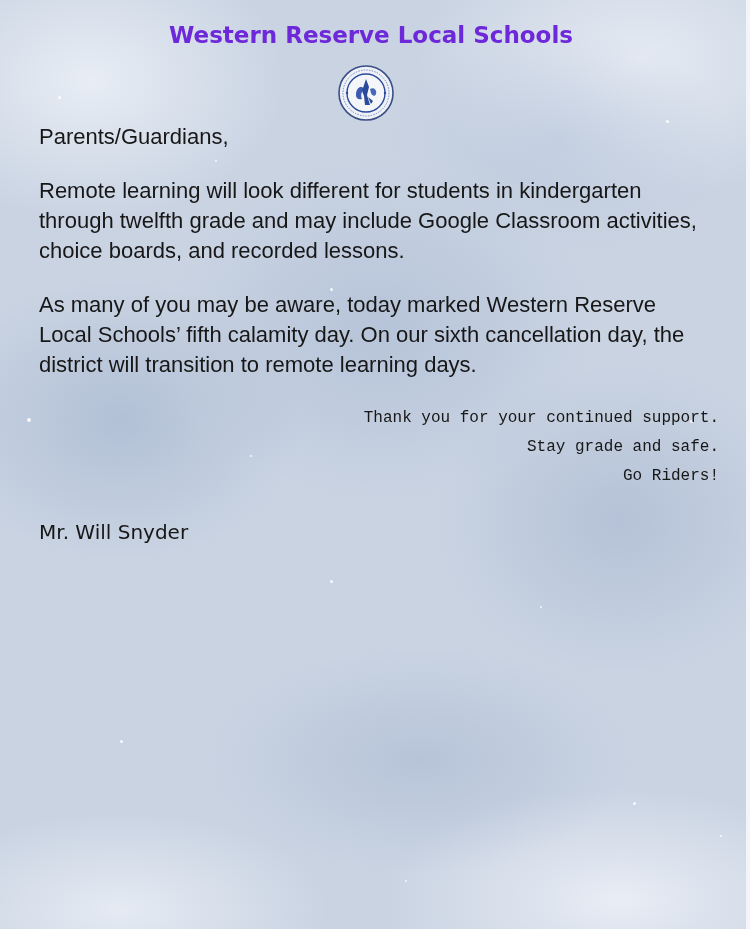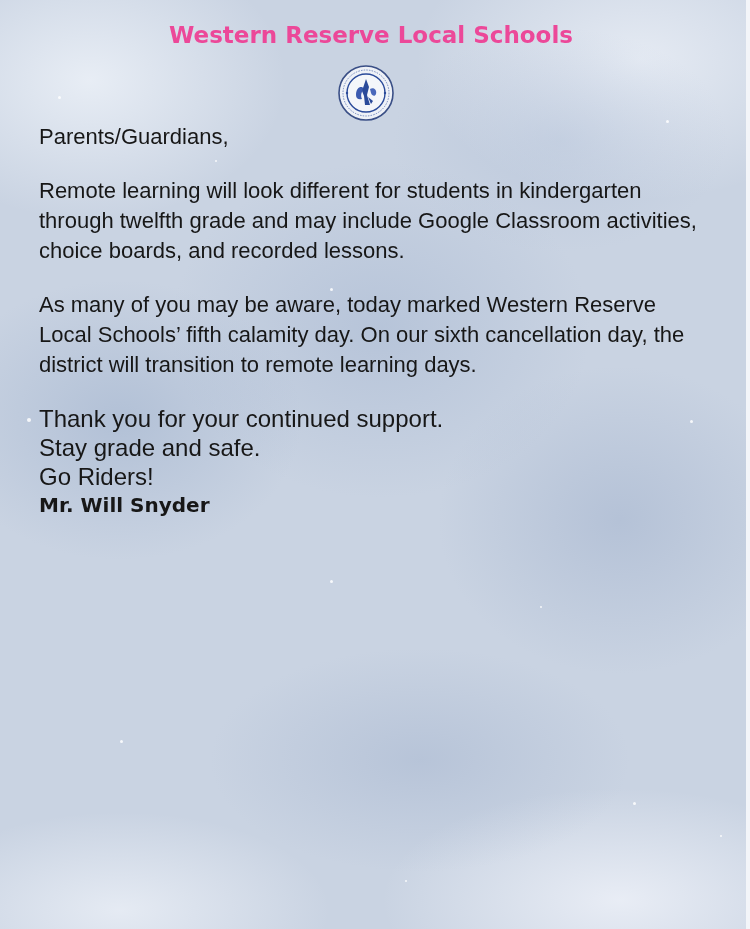--- a/index.html
+++ b/index.html
@@ -23,32 +23,32 @@
       #c9d3e2;
   }
   .speck { position: absolute; border-radius: 50%; background: rgba(255,255,255,0.85); }
   .edge-strip {
     position: absolute; top: 0; right: 0; width: 4px; height: 929px; background: #f3f5f9;
   }
   .page { position: absolute; inset: 0; }
   .title {
     position: absolute; left: 0; width: 742px; top: 22px; text-align: center;
     font-family: "DejaVu Sans", sans-serif; font-weight: bold; font-size: 23px;
-    letter-spacing: 0px; color: #ec4899;
+    letter-spacing: 0px; color: #6d28d9;
   }
   .logo {
     position: absolute; left: 338px; top: 65px; width: 56px; height: 56px;
   }
   .letter {
     position: absolute; left: 39px; top: 122px; width: 680px;
     font-size: 22px; line-height: 30px; color: #171717;
   }
   .letter p { margin: 0 15px 24px 0; }
-  .signoff { font-family: Liberation Sans, sans-serif; font-size: 24px; line-height: 29px; }
-  .sig { font-family: "DejaVu Sans", sans-serif; font-size: 20px; line-height: 29px; font-weight: bold; }
+  .signoff { font-family: Liberation Mono, monospace; font-size: 16px; line-height: 29px; text-align: right; }
+  .sig { margin-top: 27px; font-family: "DejaVu Sans", sans-serif; font-size: 20px; line-height: 29px; }
 </style>
 </head>
 <body>
 
 <div class="bg">
   <span class="speck" style="left:58px;top:96px;width:3px;height:3px"></span>
   <span class="speck" style="left:215px;top:160px;width:2px;height:2px"></span>
   <span class="speck" style="left:330px;top:288px;width:3px;height:3px"></span>
   <span class="speck" style="left:27px;top:418px;width:4px;height:4px"></span>
   <span class="speck" style="left:466px;top:228px;width:2px;height:2px"></span>

